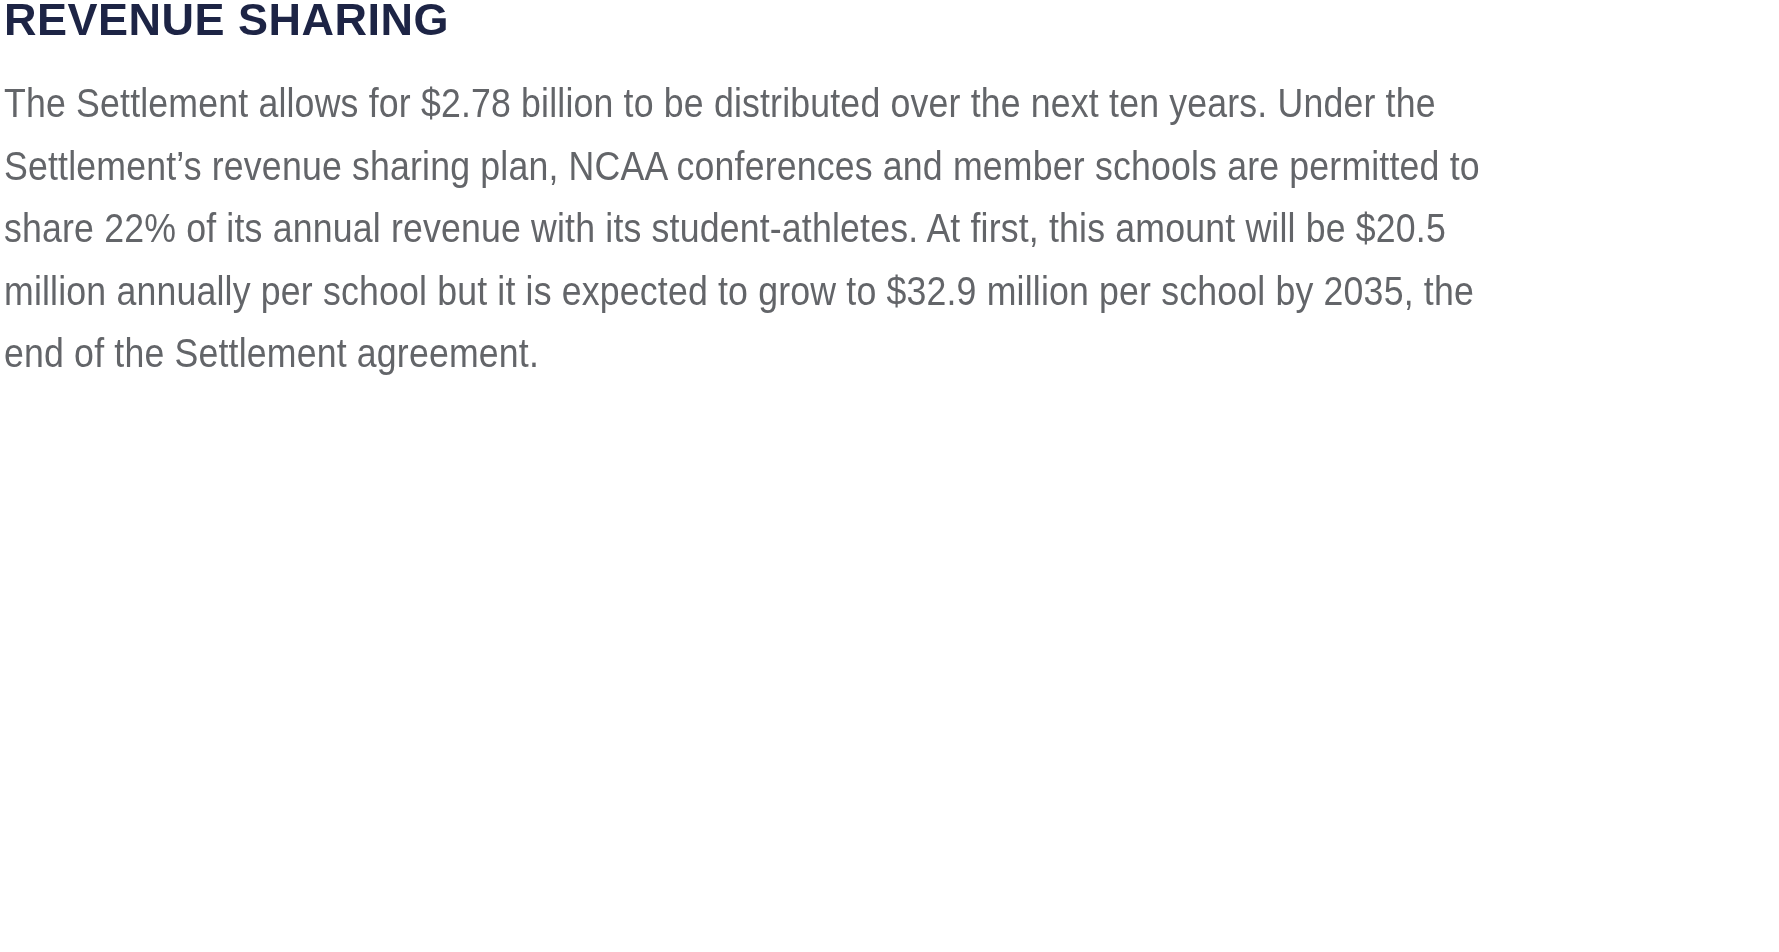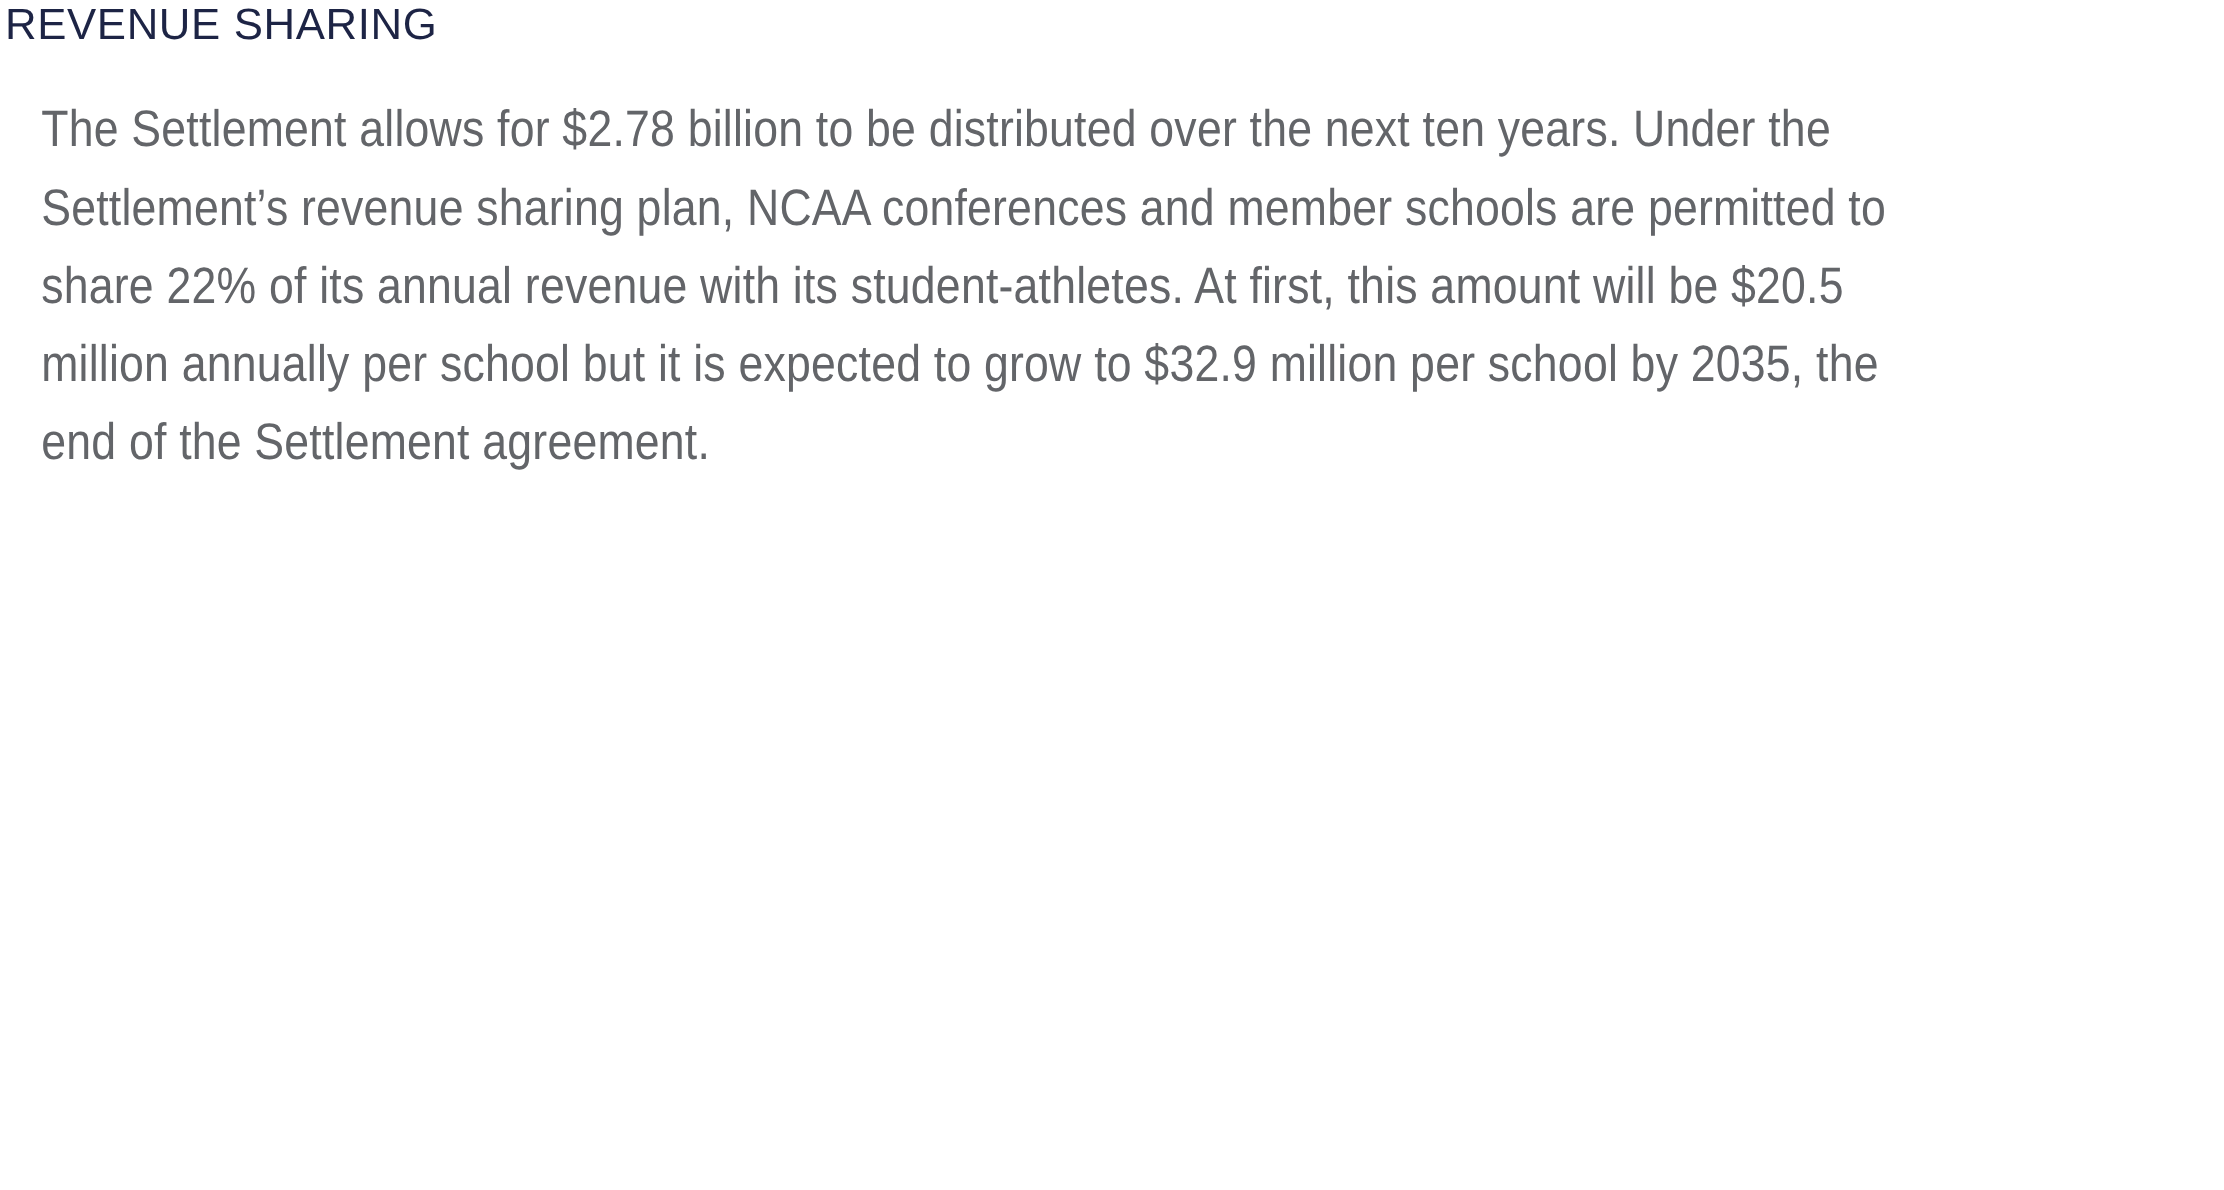--- a/index.html
+++ b/index.html
@@ -15,33 +15,32 @@
     position: relative;
   }
   .content {
     position: absolute;
     top: 2px;
     left: 4px;
     width: 1772px;
   }
   .section-heading {
     margin: 0;
-    font-size: 35px;
+    font-size: 45px;
     line-height: 40px;
-    font-weight: 400;
+    font-weight: 700;
     letter-spacing: 0.5px;
     color: var(--heading-color, #1d2445);
     position: relative;
     top: -2px;
     white-space: nowrap;
   }
   .paragraph {
     margin-top: 30px;
     color: var(--body-color, #636569);
-    margin-left: 29px;
   }
   .paragraph-line {
     font-size: 41px;
     line-height: 62.5px;
     font-weight: 400;
     letter-spacing: 0.2px;
     white-space: nowrap;
     transform: scaleX(0.87);
     transform-origin: 0 50%;
   }

